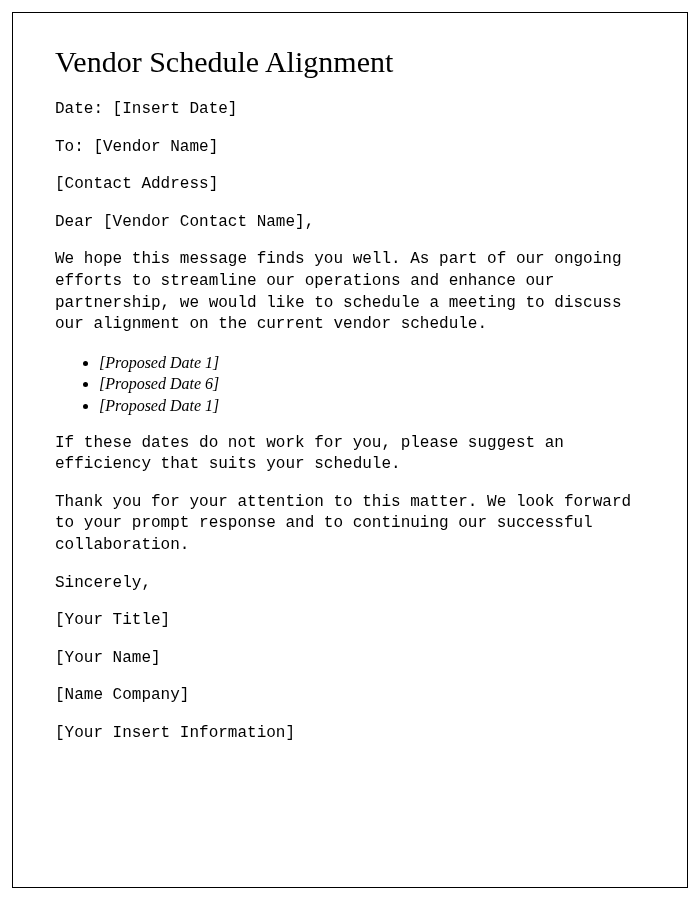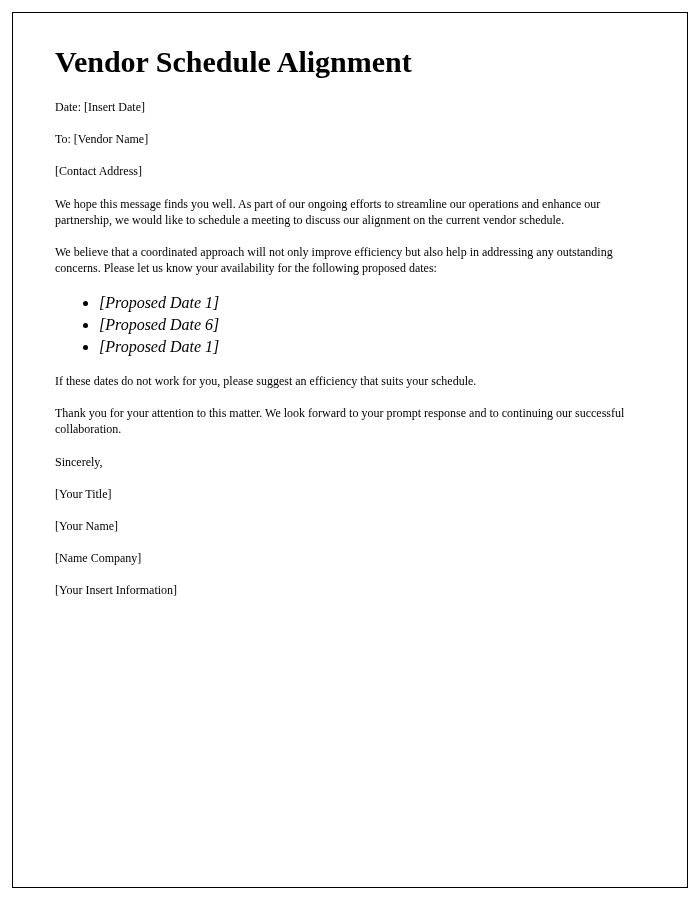--- a/index.html
+++ b/index.html
@@ -15,27 +15,28 @@
       padding: 12px;
     }
     .document-frame {
       border: 1px solid #000;
       width: 100%;
       height: 100%;
       padding: 32px 42px;
     }
     h1 {
       font-size: 30px;
-      font-weight: bold;
+      font-weight: normal;
       margin-bottom: 20px;
     }
     p {
-      font-size: 12px;
+      font-size: 16px;
       line-height: 1.35;
       margin-bottom: 16px;
+      font-family: Liberation Mono, monospace;
     }
     ul {
       margin-left: 44px;
       margin-bottom: 16px;
     }
     li {
       font-size: 16px;
       line-height: 1.35;
       list-style-type: disc;
       font-style: italic;
@@ -43,23 +44,23 @@
   </style>
 </head>
 <body>
 
 <div class="document-frame">
   <h1>Vendor Schedule Alignment</h1>
 
   <p>Date: [Insert Date]</p>
   <p>To: [Vendor Name]</p>
   <p>[Contact Address]</p>
+  <p>Dear [Vendor Contact Name],</p>
 
   <p>We hope this message finds you well. As part of our ongoing efforts to streamline our operations and enhance our partnership, we would like to schedule a meeting to discuss our alignment on the current vendor schedule.</p>
-  <p>We believe that a coordinated approach will not only improve efficiency but also help in addressing any outstanding concerns. Please let us know your availability for the following proposed dates:</p>
 
   <ul>
     <li>[Proposed Date 1]</li>
     <li>[Proposed Date 6]</li>
     <li>[Proposed Date 1]</li>
   </ul>
 
   <p>If these dates do not work for you, please suggest an efficiency that suits your schedule.</p>
   <p>Thank you for your attention to this matter. We look forward to your prompt response and to continuing our successful collaboration.</p>
 

